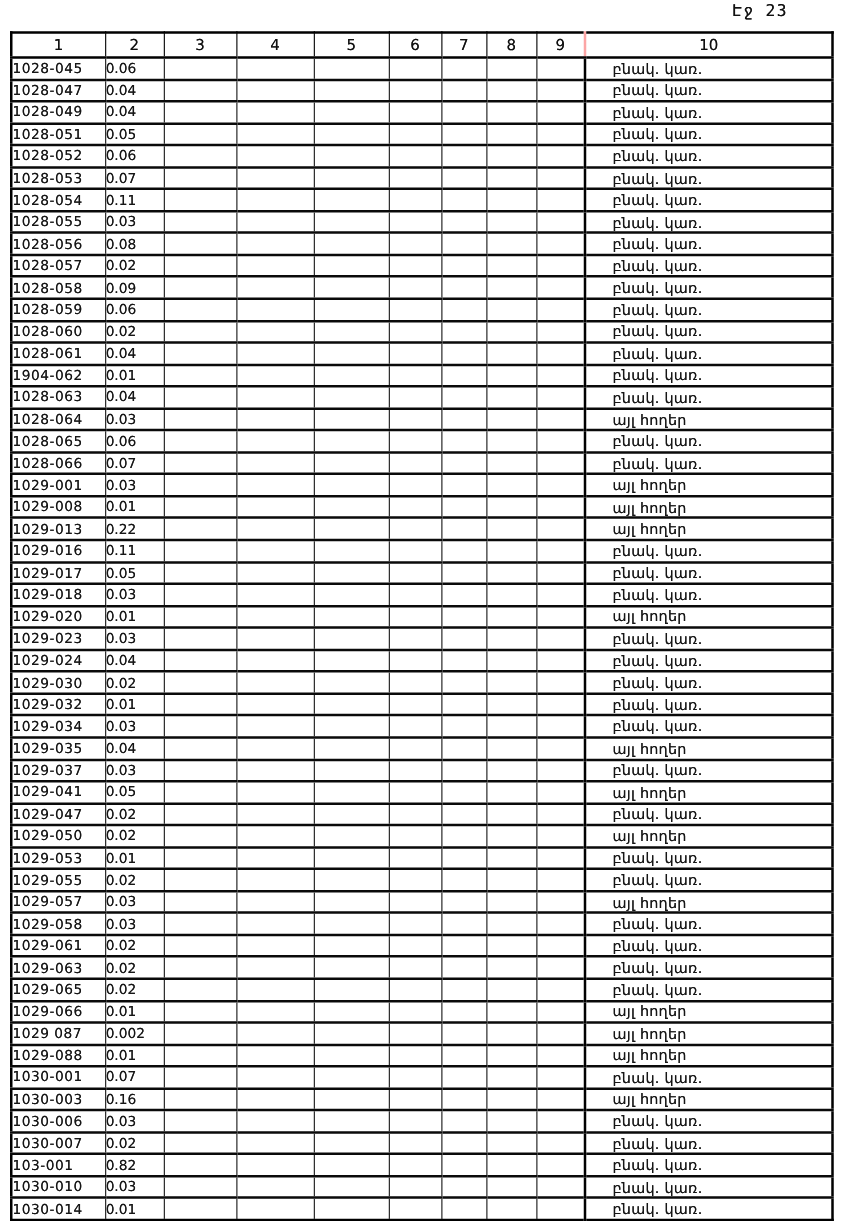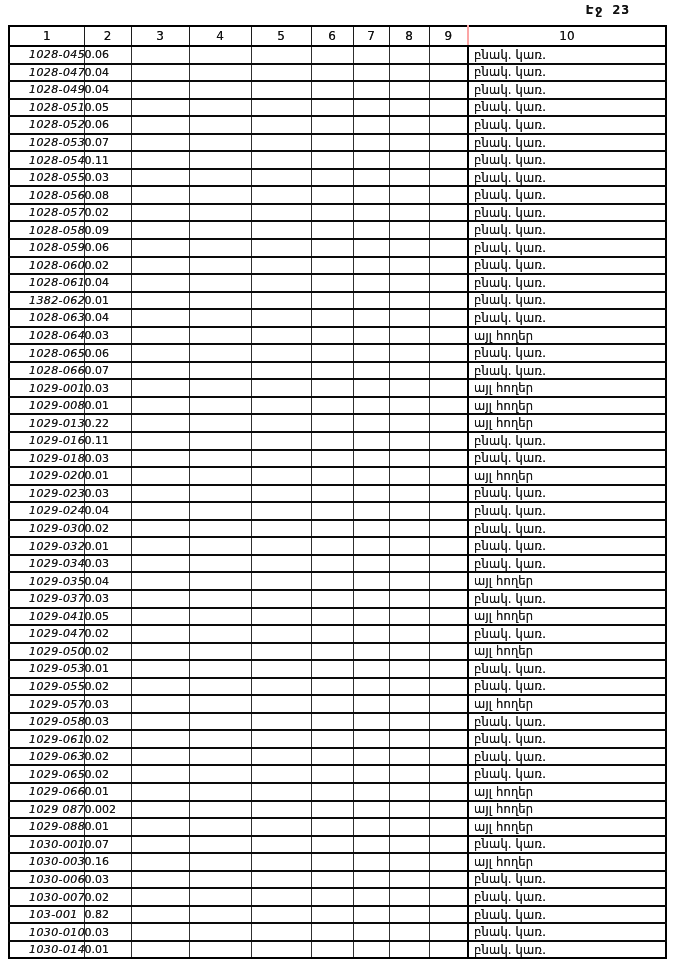--- a/index.html
+++ b/index.html
@@ -13,21 +13,21 @@
   .page {
     position: relative;
     width: 673px; height: 977px;
     background: #ffffff;
   }
   .page-label {
     position: absolute;
     top: 2px; left: 586px;
     font-family: "DejaVu Sans Mono", monospace;
     font-size: 13px;
-    font-weight: bold;
+    font-weight: normal;
     letter-spacing: 1px;
     color: #111;
   }
   table.grid {
     position: absolute;
     left: 8px; top: 25px;
     width: 657px;
     border-collapse: collapse;
     table-layout: fixed;
     border: 2px solid #000;
@@ -57,28 +57,27 @@
   tbody td {
     border-top: 2px solid #0a0a0a;
     border-left: 1px solid #303030;
     font-size: 11px;
     vertical-align: middle;
     white-space: nowrap;
     overflow: hidden;
     color: #161616;
   }
   tbody td.c0 {
-    padding-left: 19px;
+    padding-left: 0;
     letter-spacing: 0.4px;
-    font-style: italic;
   }
   tbody td.c1 { }
   tbody td.c9 {
     border-left: 2px solid #000;
-    padding-left: 5px;
+    padding-left: 21px;
     font-size: 11.5px;
     letter-spacing: 0.2px;
   }
   
   .page { text-shadow: 0 0 0.45px rgba(20,20,20,0.8); }
 </style>
 </head>
 <body>
 
 <div class="page">
@@ -274,21 +273,21 @@
           <td class="c2"></td>
           <td class="c3"></td>
           <td class="c4"></td>
           <td class="c5"></td>
           <td class="c6"></td>
           <td class="c7"></td>
           <td class="c8"></td>
           <td class="c9">բնակ. կառ.</td>
         </tr>
         <tr>
-          <td class="c0">1382-062</td>
+          <td class="c0">1904-062</td>
           <td class="c1">0.01</td>
           <td class="c2"></td>
           <td class="c3"></td>
           <td class="c4"></td>
           <td class="c5"></td>
           <td class="c6"></td>
           <td class="c7"></td>
           <td class="c8"></td>
           <td class="c9">բնակ. կառ.</td>
         </tr>
@@ -372,20 +371,32 @@
           <td class="c4"></td>
           <td class="c5"></td>
           <td class="c6"></td>
           <td class="c7"></td>
           <td class="c8"></td>
           <td class="c9">այլ հողեր</td>
         </tr>
         <tr>
           <td class="c0">1029-016</td>
           <td class="c1">0.11</td>
+          <td class="c2"></td>
+          <td class="c3"></td>
+          <td class="c4"></td>
+          <td class="c5"></td>
+          <td class="c6"></td>
+          <td class="c7"></td>
+          <td class="c8"></td>
+          <td class="c9">բնակ. կառ.</td>
+        </tr>
+        <tr>
+          <td class="c0">1029-017</td>
+          <td class="c1">0.05</td>
           <td class="c2"></td>
           <td class="c3"></td>
           <td class="c4"></td>
           <td class="c5"></td>
           <td class="c6"></td>
           <td class="c7"></td>
           <td class="c8"></td>
           <td class="c9">բնակ. կառ.</td>
         </tr>
         <tr>

